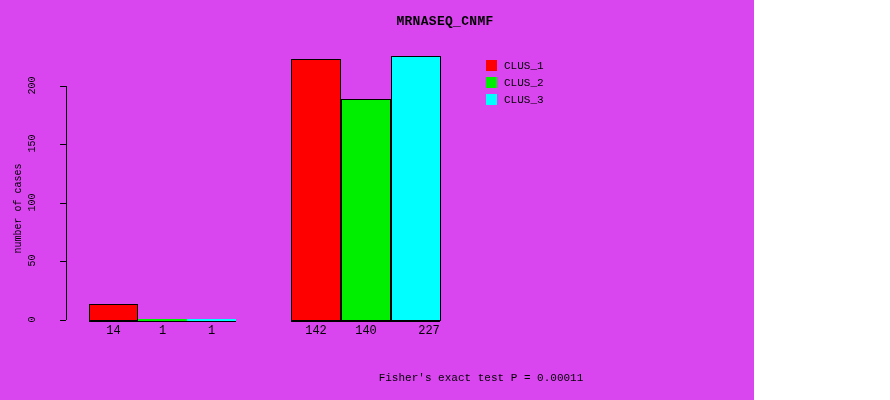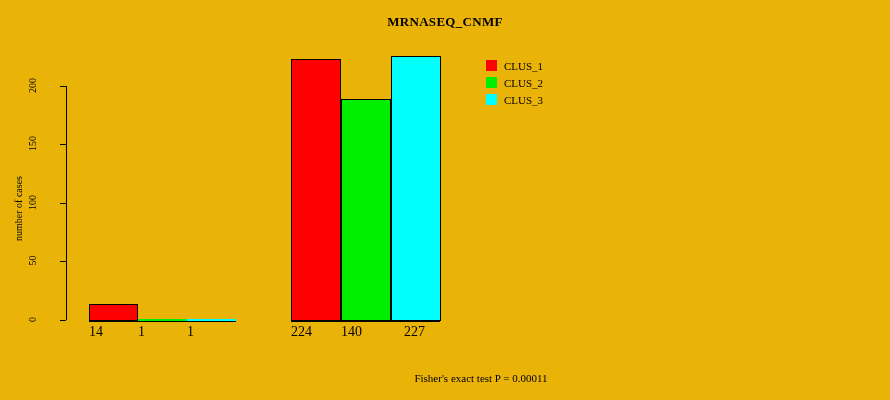--- a/index.html
+++ b/index.html
@@ -2,24 +2,24 @@
 <html><head>
 <meta charset="utf-8">
 <style>
   html, body {
     margin: 0;
     padding: 0;
     background: #ffffff;
   }
   #root {
     position: relative;
-    width: 890px;
+    width: 754px;
     height: 400px;
-    background: #eab308;
-    font-family: Liberation Serif, serif;
+    background: #d946ef;
+    font-family: Liberation Mono, monospace;
     overflow: hidden;
   }
   .plot-title {
     position: absolute;
     left: 0;
     top: 14px;
     width: 890px;
     text-align: center;
     font-size: 13px;
     font-weight: bold;
@@ -77,23 +77,23 @@
     top: 320px;
   }
   .bar {
     position: absolute;
     box-sizing: border-box;
     border: 1px solid #000000;
   }
   .bar-value-label {
     position: absolute;
     top: 324px;
-    font-size: 14px;
-    color: #000000;
-    text-align: left;
+    font-size: 12px;
+    color: #000000;
+    text-align: center;
     white-space: nowrap;
   }
   .group-label {
     position: absolute;
     top: 342px;
     font-size: 11px;
     color: #000000;
     text-align: center;
     white-space: nowrap;
   }
@@ -172,21 +172,21 @@
   <div class="bar" style="left:187px; width:49px; top:319px; height:2px; background:#00ffff; border:none;"></div>
 
   <div class="bar" style="left:291px; width:50px; top:59px; height:262px; background:#ff0000;"></div>
   <div class="bar" style="left:341px; width:50px; top:99px; height:222px; background:#00ee00;"></div>
   <div class="bar" style="left:391px; width:50px; top:56px; height:265px; background:#00ffff;"></div>
 
   <div class="bar-value-label" style="left:89px; width:49px;">14</div>
   <div class="bar-value-label" style="left:138px; width:49px;">1</div>
   <div class="bar-value-label" style="left:187px; width:49px;">1</div>
 
-  <div class="bar-value-label" style="left:291px; width:50px;">224</div>
+  <div class="bar-value-label" style="left:291px; width:50px;">142</div>
   <div class="bar-value-label" style="left:341px; width:50px;">140</div>
   <div class="bar-value-label" style="left:404px; width:50px;">227</div>
 
 
   <div class="legend">
     <div class="legend-row">
       <span class="legend-swatch" style="background:#ff0000;"></span>
       <span class="legend-label">CLUS_1</span>
     </div>
     <div class="legend-row">

